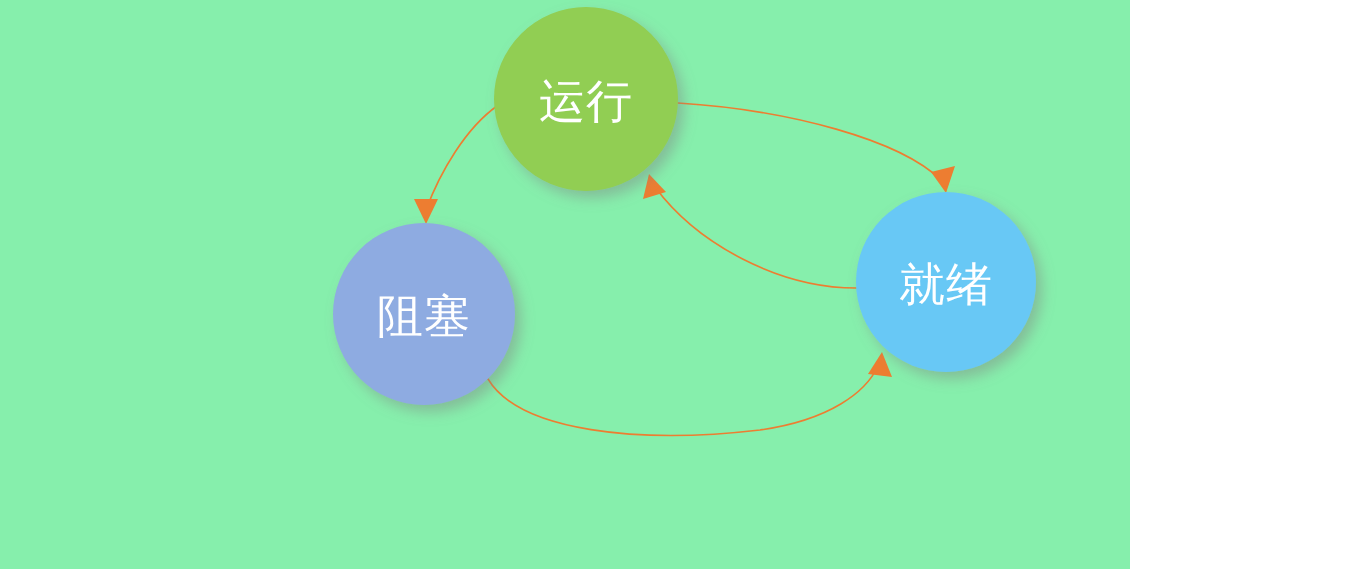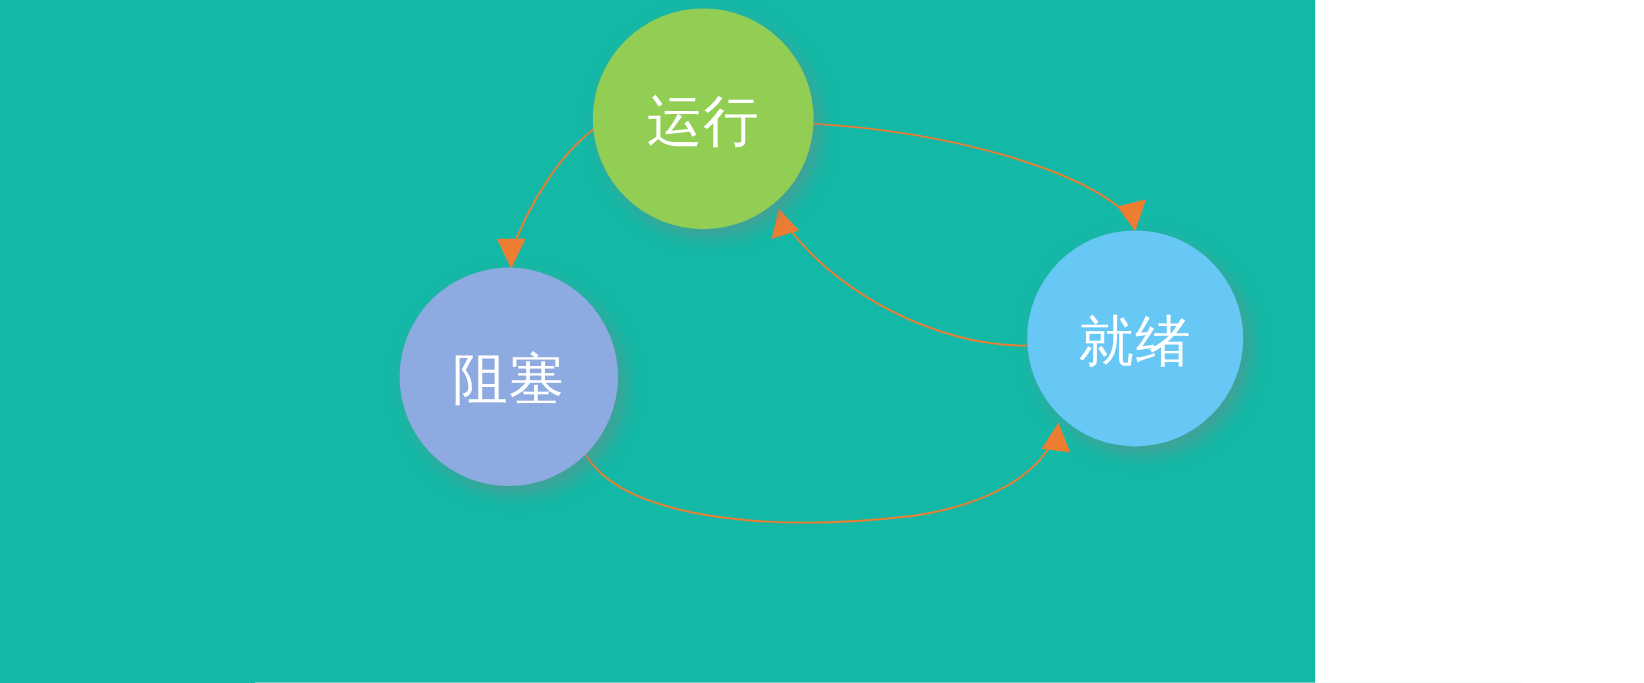--- a/index.html
+++ b/index.html
@@ -7,22 +7,23 @@
     padding: 0;
     background: #ffffff;
   }
   body {
     font-family: "Liberation Sans", "DejaVu Sans", sans-serif;
   }
   #canvas {
     position: relative;
     width: 1096px;
     height: 569px;
-    background: #14b8a6;
+    background: #86efac;
     overflow: hidden;
+    padding-left: 34px;
   }
   #diagram-svg {
     position: absolute;
     left: 0;
     top: 0;
     width: 1370px;
     height: 569px;
   }
   .node-label {
     fill: #ffffff;

